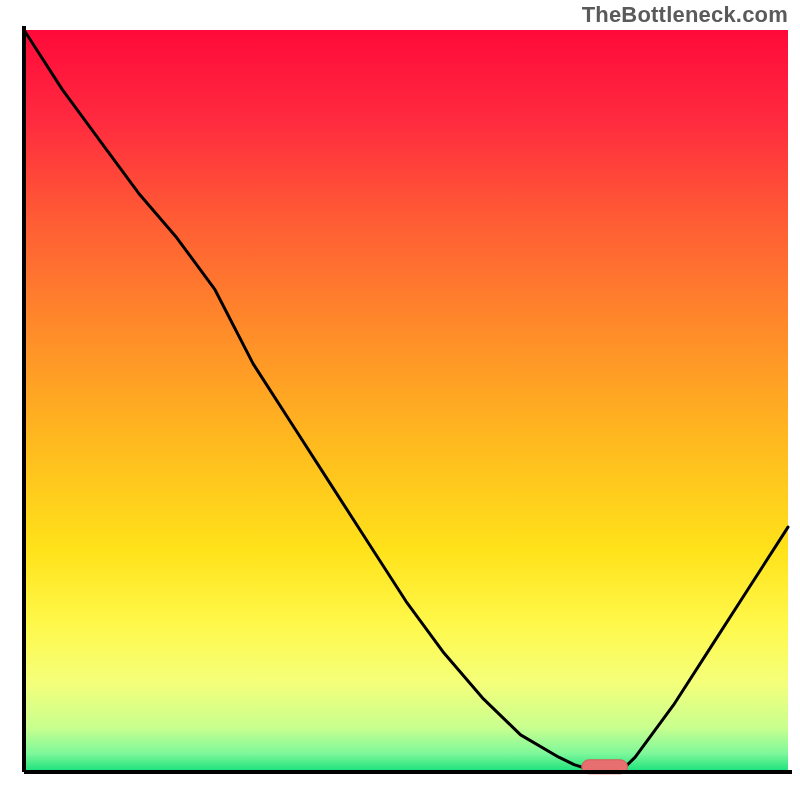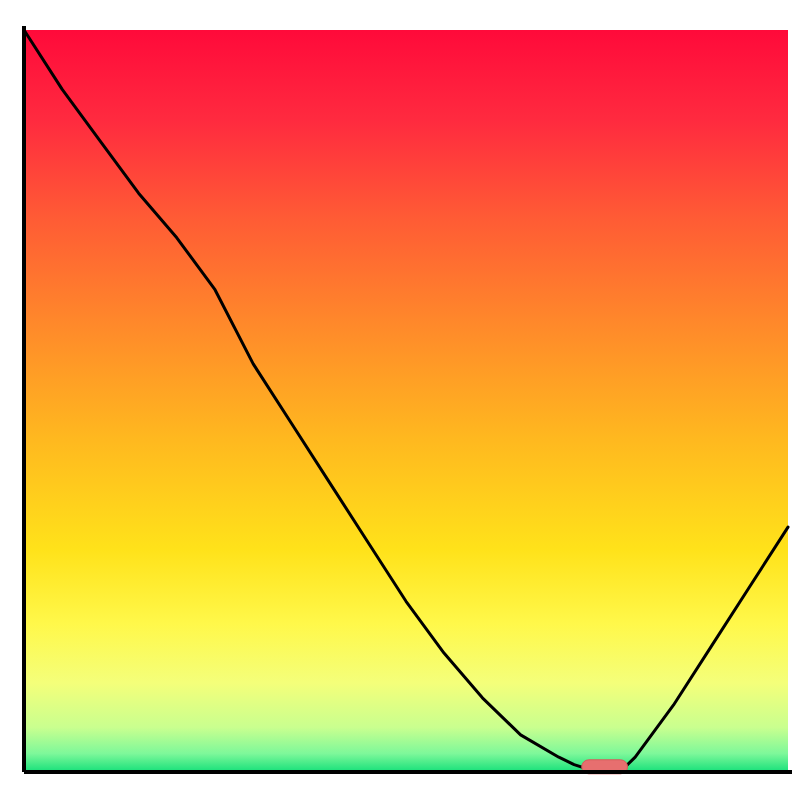--- a/index.html
+++ b/index.html
@@ -27,20 +27,21 @@
   }
   svg {
     position: absolute;
     left: 0;
     top: 0;
   }
 </style>
 </head>
 <body>
 <div class="frame">
+  <div class="watermark">TheBottleneck.com</div>
   <svg id="chart-svg" width="800" height="800" viewBox="0 0 800 800">
     <defs>
       <clipPath id="plot-clip">
         <rect x="0" y="0" width="800" height="800"></rect>
       </clipPath>
     <linearGradient id="heat" x1="0" y1="0" x2="0" y2="1">
           <stop offset="0%" stop-color="#ff0a3a"></stop>
           <stop offset="12%" stop-color="#ff2a3f"></stop>
           <stop offset="25%" stop-color="#ff5a35"></stop>
           <stop offset="40%" stop-color="#ff8a2a"></stop>

